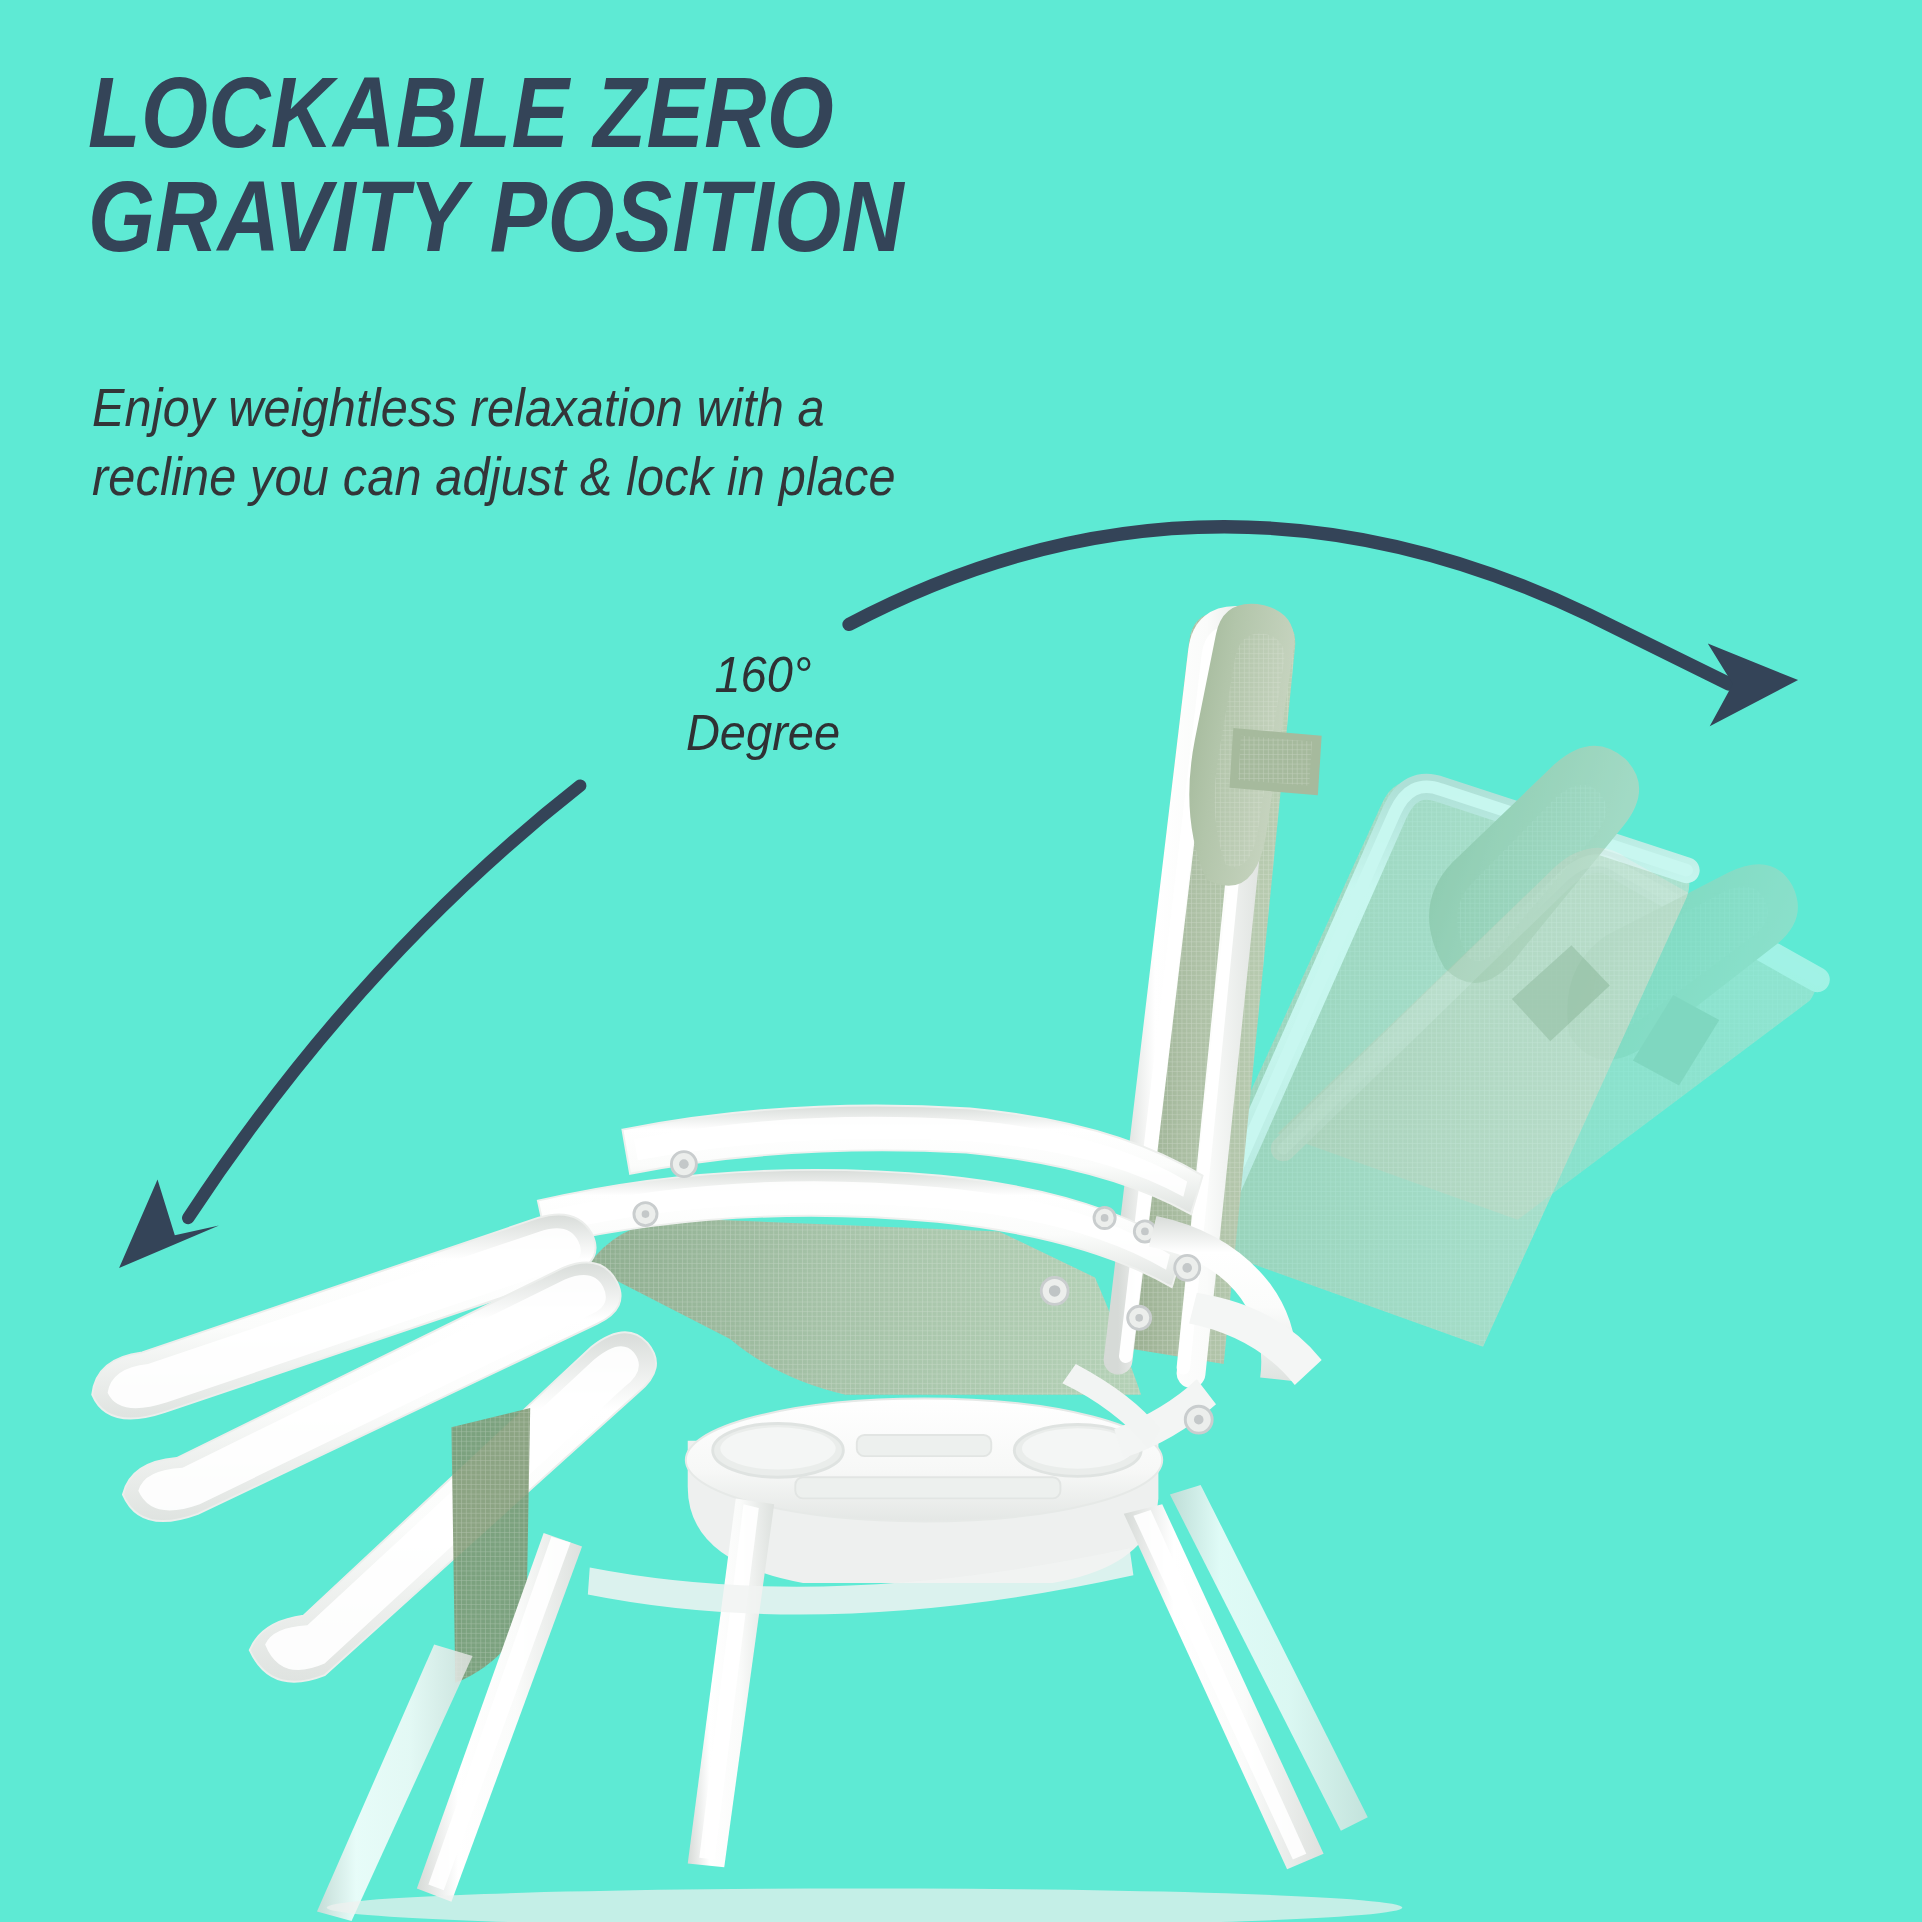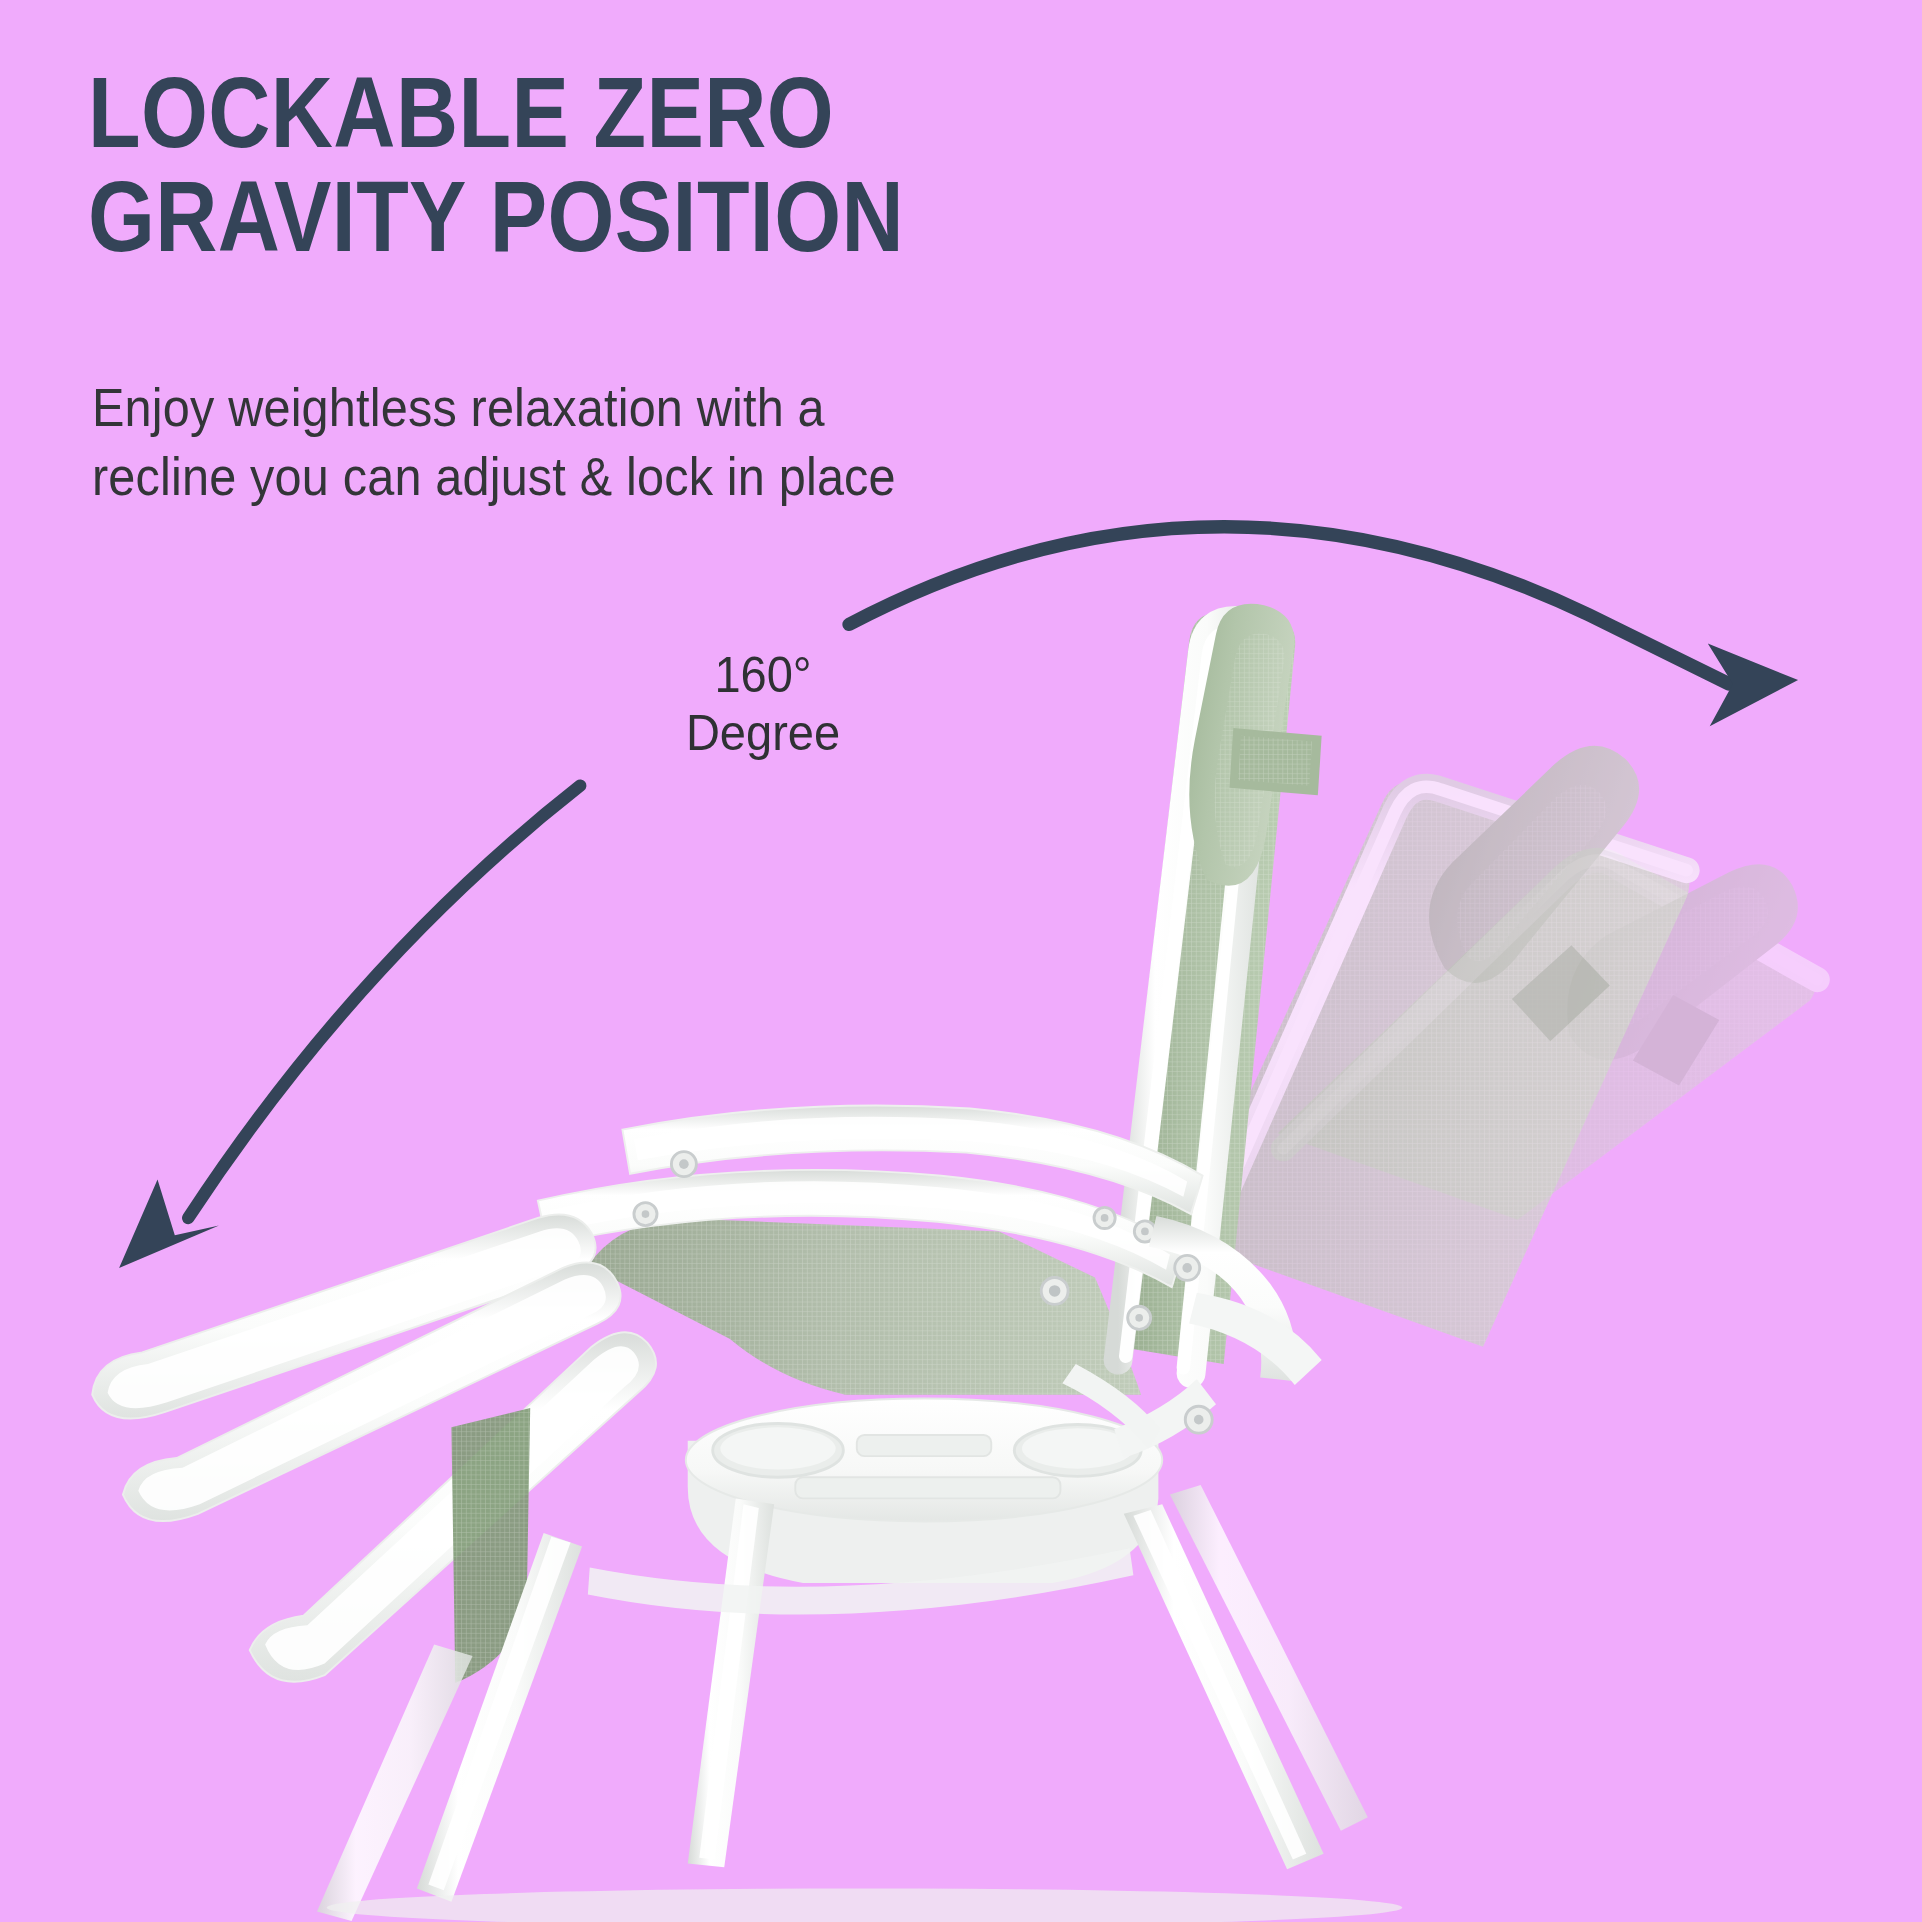--- a/index.html
+++ b/index.html
@@ -12,21 +12,22 @@
     height: 1922px;
     position: relative;
     overflow: hidden;
     font-family: "Liberation Sans", sans-serif;
     -webkit-font-smoothing: antialiased;
   }
 
   #stage {
     position: absolute;
     inset: 0;
-    background: #f0abfc;
+    background: #5eead4;
+    font-style: italic;
   }
 
   
   .headline {
     position: absolute;
     left: 88px;
     top: 60px;
     width: 1057px;
     color: #344458;
     font-family: "Liberation Sans Narrow", "Liberation Sans", sans-serif;

